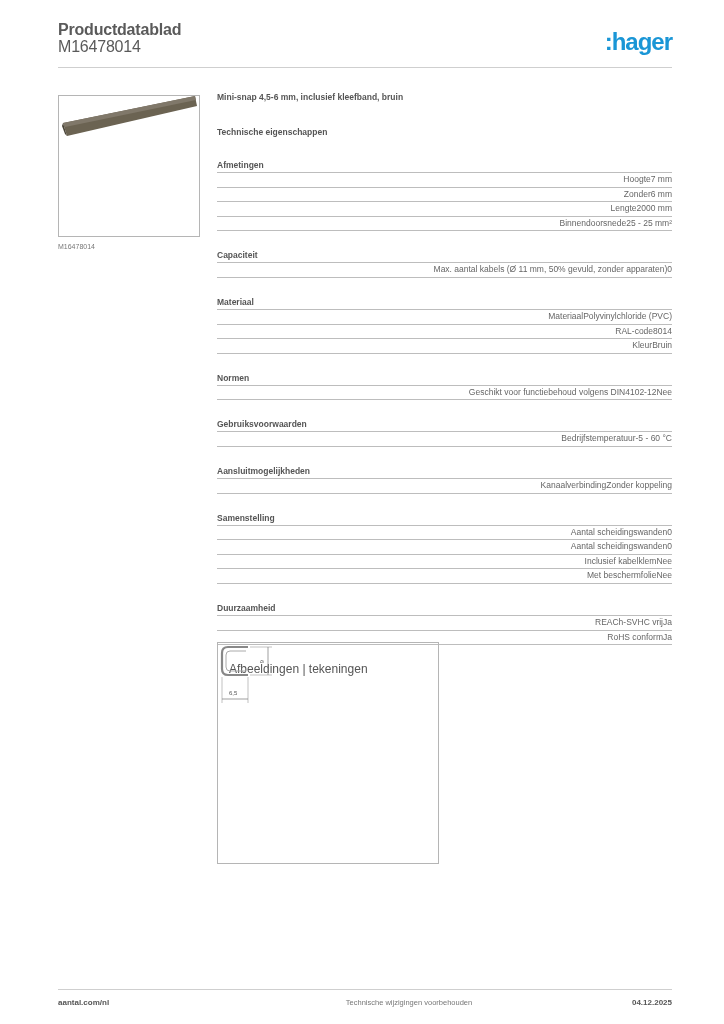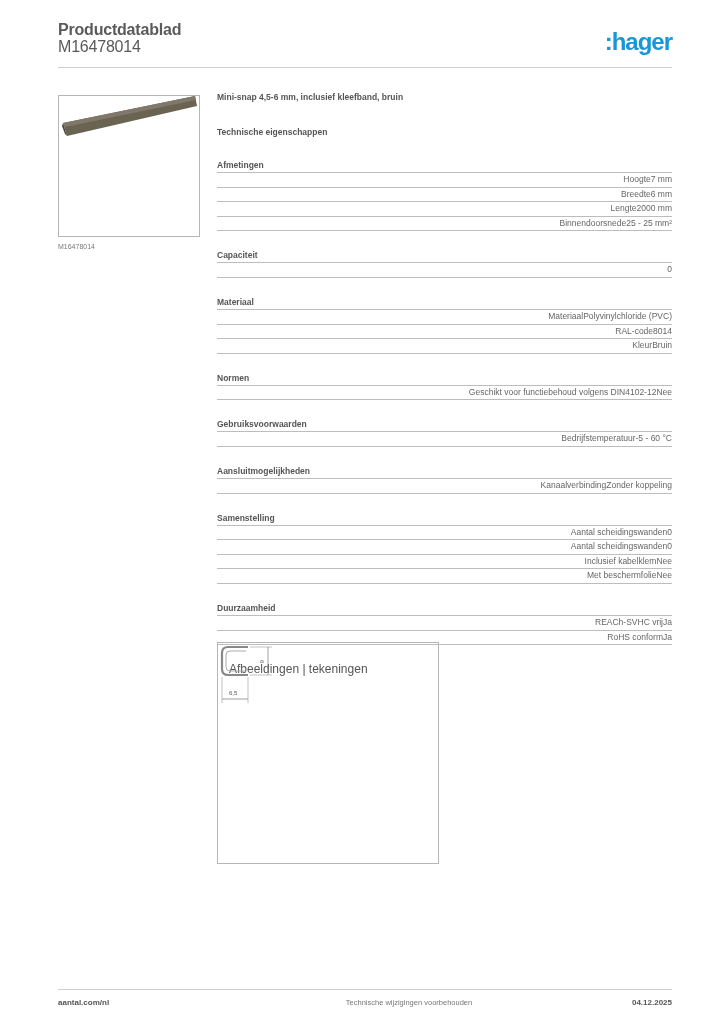--- a/index.html
+++ b/index.html
@@ -80,36 +80,37 @@
   <div class="product-desc">Mini-snap 4,5-6 mm, inclusief kleefband, bruin</div>
   <div class="tech-title">Technische eigenschappen</div>
 
   <div class="section">
     <div class="section-title">Afmetingen</div>
     <div class="row">
         <span>Hoogte</span>
         <span class="val">7 mm</span>
       </div>
     <div class="row">
-        <span>Breedte</span>
+        <span>Zonder</span>
         <span class="val">6 mm</span>
       </div>
     <div class="row">
         <span>Lengte</span>
         <span class="val">2000 mm</span>
       </div>
     <div class="row">
         <span>Binnendoorsnede</span>
         <span class="val">25 - 25 mm²</span>
       </div>
   </div>
 
   <div class="section">
     <div class="section-title">Capaciteit</div>
     <div class="row">
+        <span>Max. aantal kabels (Ø 11 mm, 50% gevuld, zonder apparaten)</span>
         <span class="val">0</span>
       </div>
   </div>
 
   <div class="section">
     <div class="section-title">Materiaal</div>
     <div class="row">
         <span>Materiaal</span>
         <span class="val">Polyvinylchloride (PVC)</span>
       </div>

